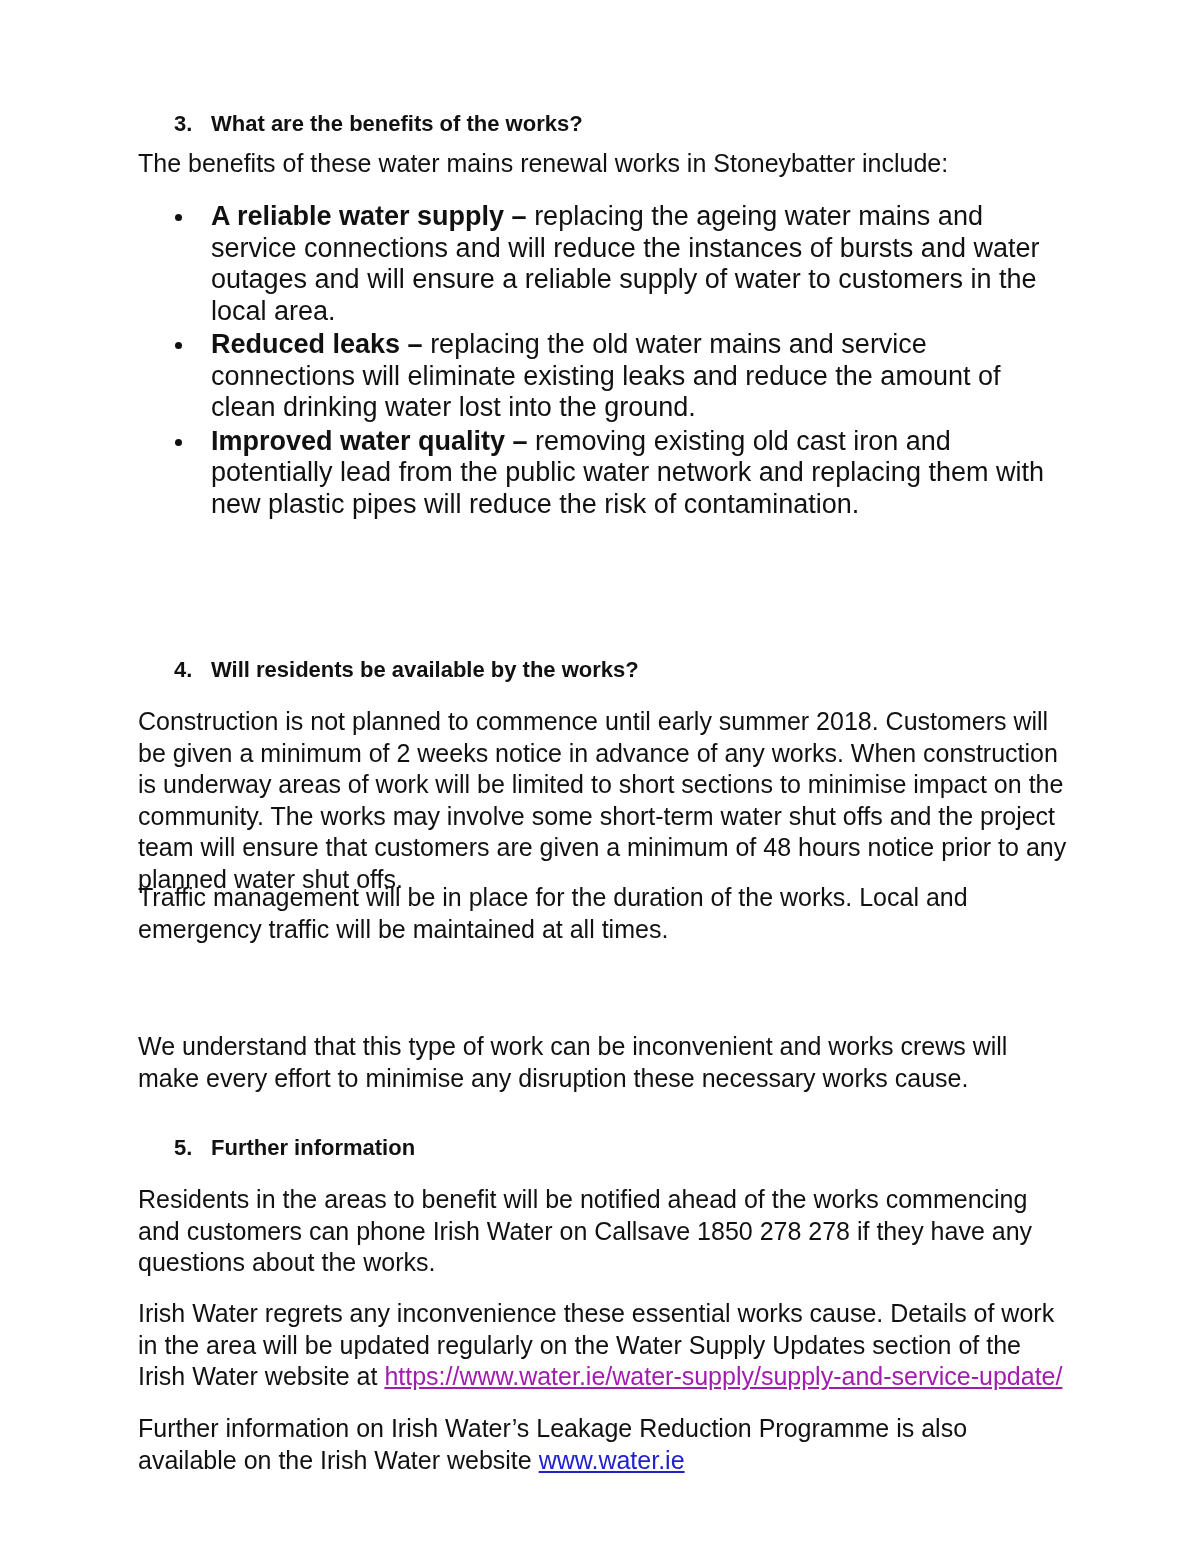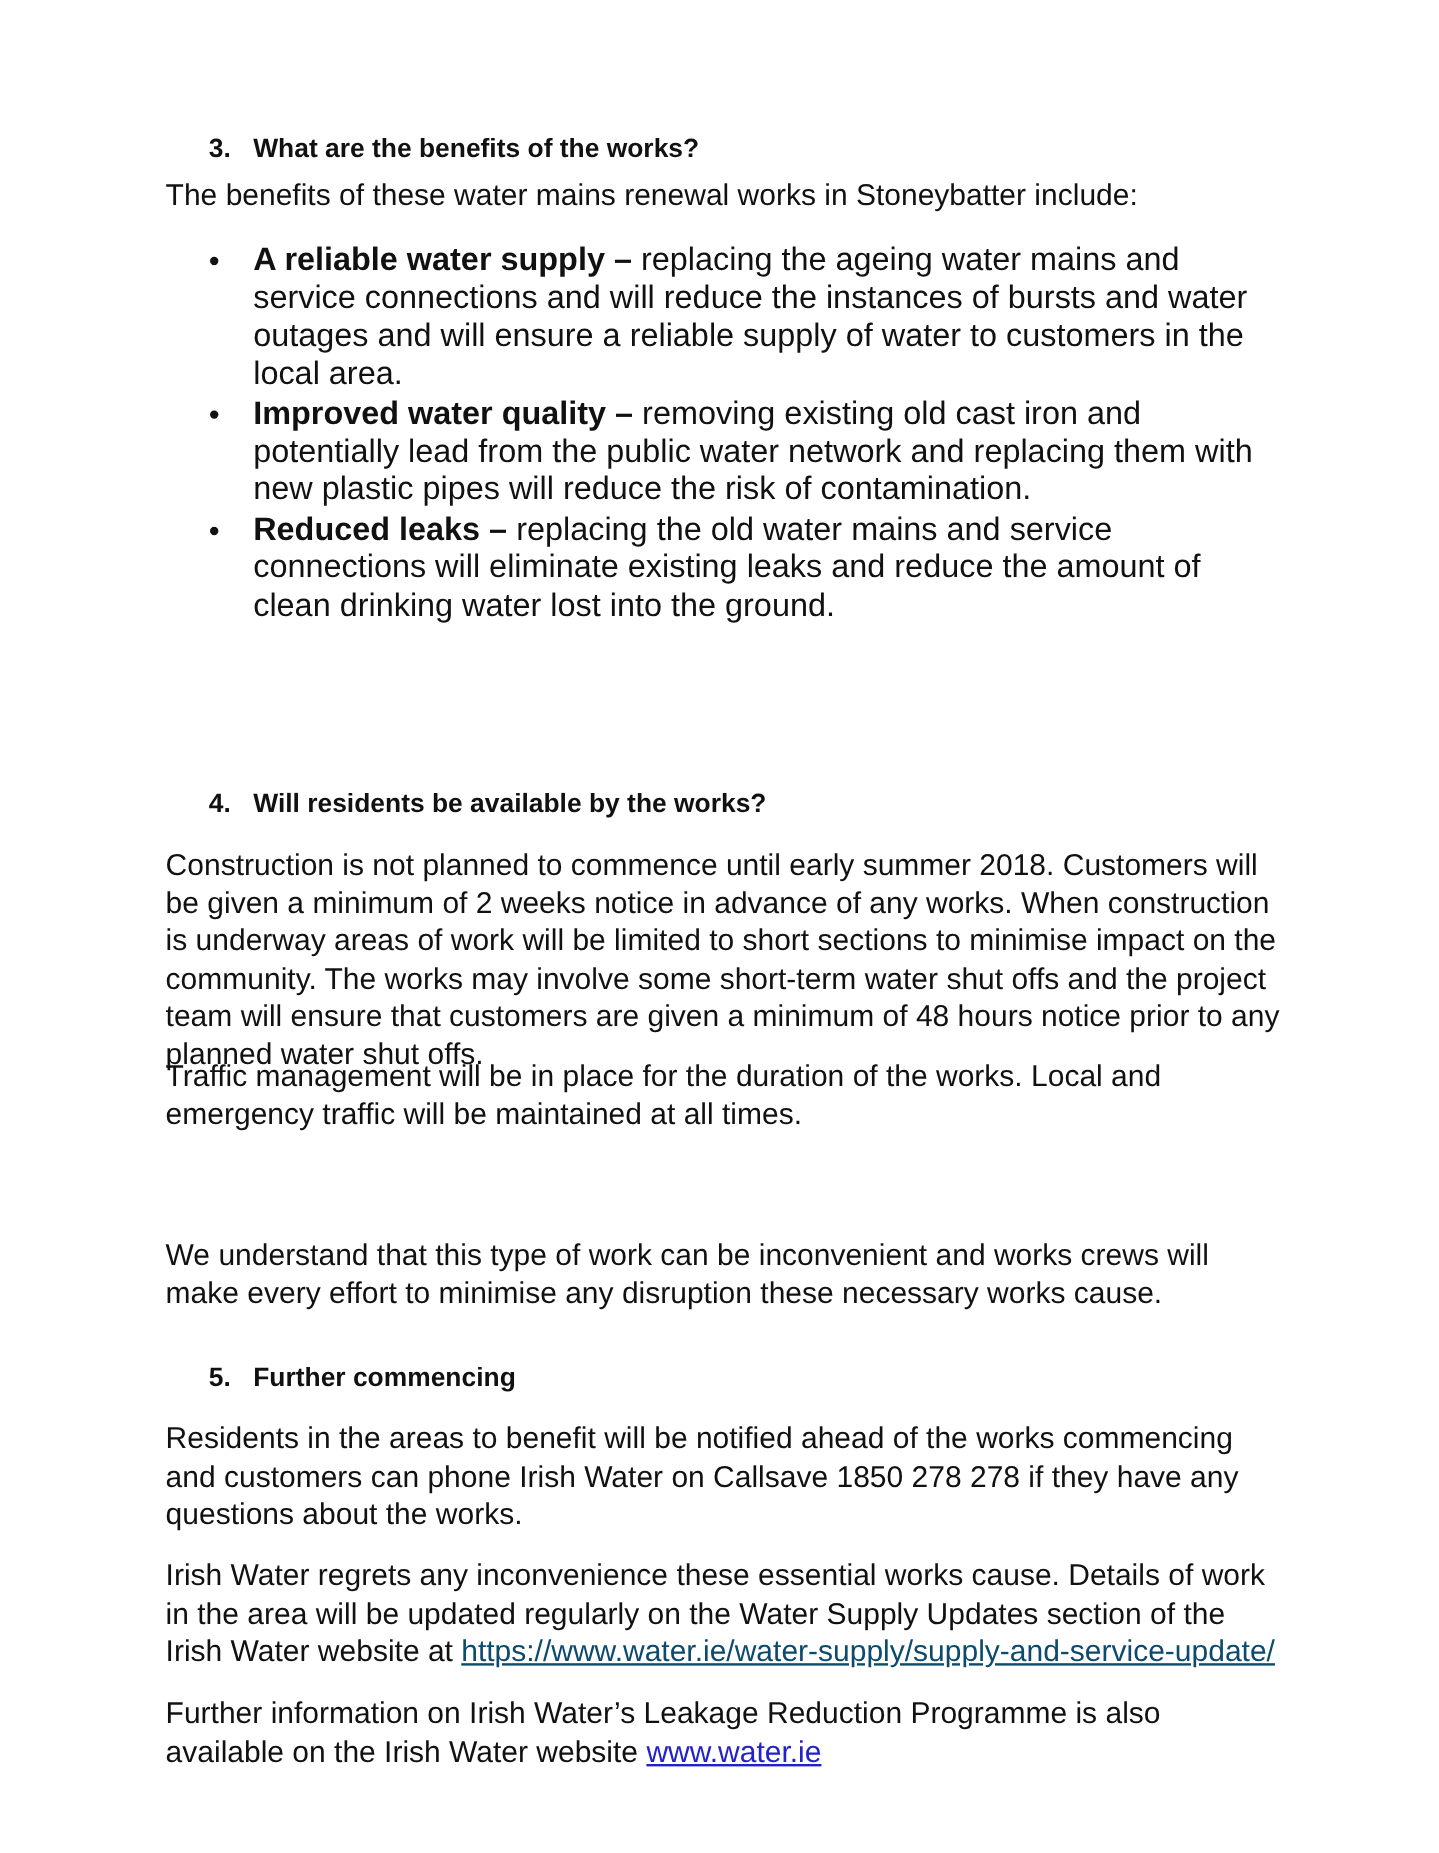--- a/index.html
+++ b/index.html
@@ -62,21 +62,21 @@
       top: 13px;
       width: 7px;
       height: 7px;
       border-radius: 50%;
       background: #111111;
     }
     .bold {
       font-weight: bold;
     }
     a.link-purple {
-      color: #0c4a6e;
+      color: #a21caf;
       text-decoration: underline;
     }
     a.link-blue {
       color: #2222cc;
     }
   </style>
 </head>
 <body>
 
 <div class="page">
@@ -87,38 +87,38 @@
 
   <div class="para" style="top:148px;">The benefits of these water mains renewal works in Stoneybatter include:</div>
 
   <ul class="bullet-list" style="top:201px;">
     <li class="bullet-item" style="margin-bottom:2px;">
       <span class="bullet-dot"></span>
       <span class="bold">A reliable water supply –</span><span> replacing the ageing water mains and service connections and will reduce the instances of bursts and water outages and will ensure a reliable supply of water to customers in the local area.</span>
     </li>
     <li class="bullet-item" style="margin-bottom:2px;">
       <span class="bullet-dot"></span>
-      <span class="bold">Improved water quality –</span><span> removing existing old cast iron and potentially lead from the public water network and replacing them with new plastic pipes will reduce the risk of contamination.</span>
+      <span class="bold">Reduced leaks –</span><span> replacing the old water mains and service connections will eliminate existing leaks and reduce the amount of clean drinking water lost into the ground.</span>
     </li>
     <li class="bullet-item" style="margin-bottom:2px;">
       <span class="bullet-dot"></span>
-      <span class="bold">Reduced leaks –</span><span> replacing the old water mains and service connections will eliminate existing leaks and reduce the amount of clean drinking water lost into the ground.</span>
+      <span class="bold">Improved water quality –</span><span> removing existing old cast iron and potentially lead from the public water network and replacing them with new plastic pipes will reduce the risk of contamination.</span>
     </li>
   </ul>
 
   <div class="heading" style="top:654px;">
     <span class="num">4.</span><span>Will residents be available by the works?</span>
   </div>
 
   <div class="para" style="top:706px;">Construction is not planned to commence until early summer 2018. Customers will be given a minimum of 2 weeks notice in advance of any works. When construction is underway areas of work will be limited to short sections to minimise impact on the community. The works may involve some short-term water shut offs and the project team will ensure that customers are given a minimum of 48 hours notice prior to any planned water shut offs.</div>
   <div class="para" style="top:882px;">Traffic management will be in place for the duration of the works. Local and emergency traffic will be maintained at all times.</div>
   <div class="para" style="top:1031px;">We understand that this type of work can be inconvenient and works crews will make every effort to minimise any disruption these necessary works cause.</div>
 
   <div class="heading" style="top:1132px;">
-    <span class="num">5.</span><span>Further commencing</span>
+    <span class="num">5.</span><span>Further information</span>
   </div>
 
   <div class="para" style="top:1184px;">Residents in the areas to benefit will be notified ahead of the works commencing and customers can phone Irish Water on Callsave 1850 278 278 if they have any questions about the works.</div>
 
   <div class="para" style="top:1298px;">
     <span>Irish Water regrets any inconvenience these essential works cause. Details of work in the area will be updated regularly on the Water Supply Updates section of the Irish Water website at </span><a class="link-purple" href="#">https://www.water.ie/water-supply/supply-and-service-update/</a>
   </div>
 
   <div class="para" style="top:1413px;">
     <span>Further information on Irish Water’s Leakage Reduction Programme is also available on the Irish Water website </span><a class="link-blue" href="#">www.water.ie</a>

